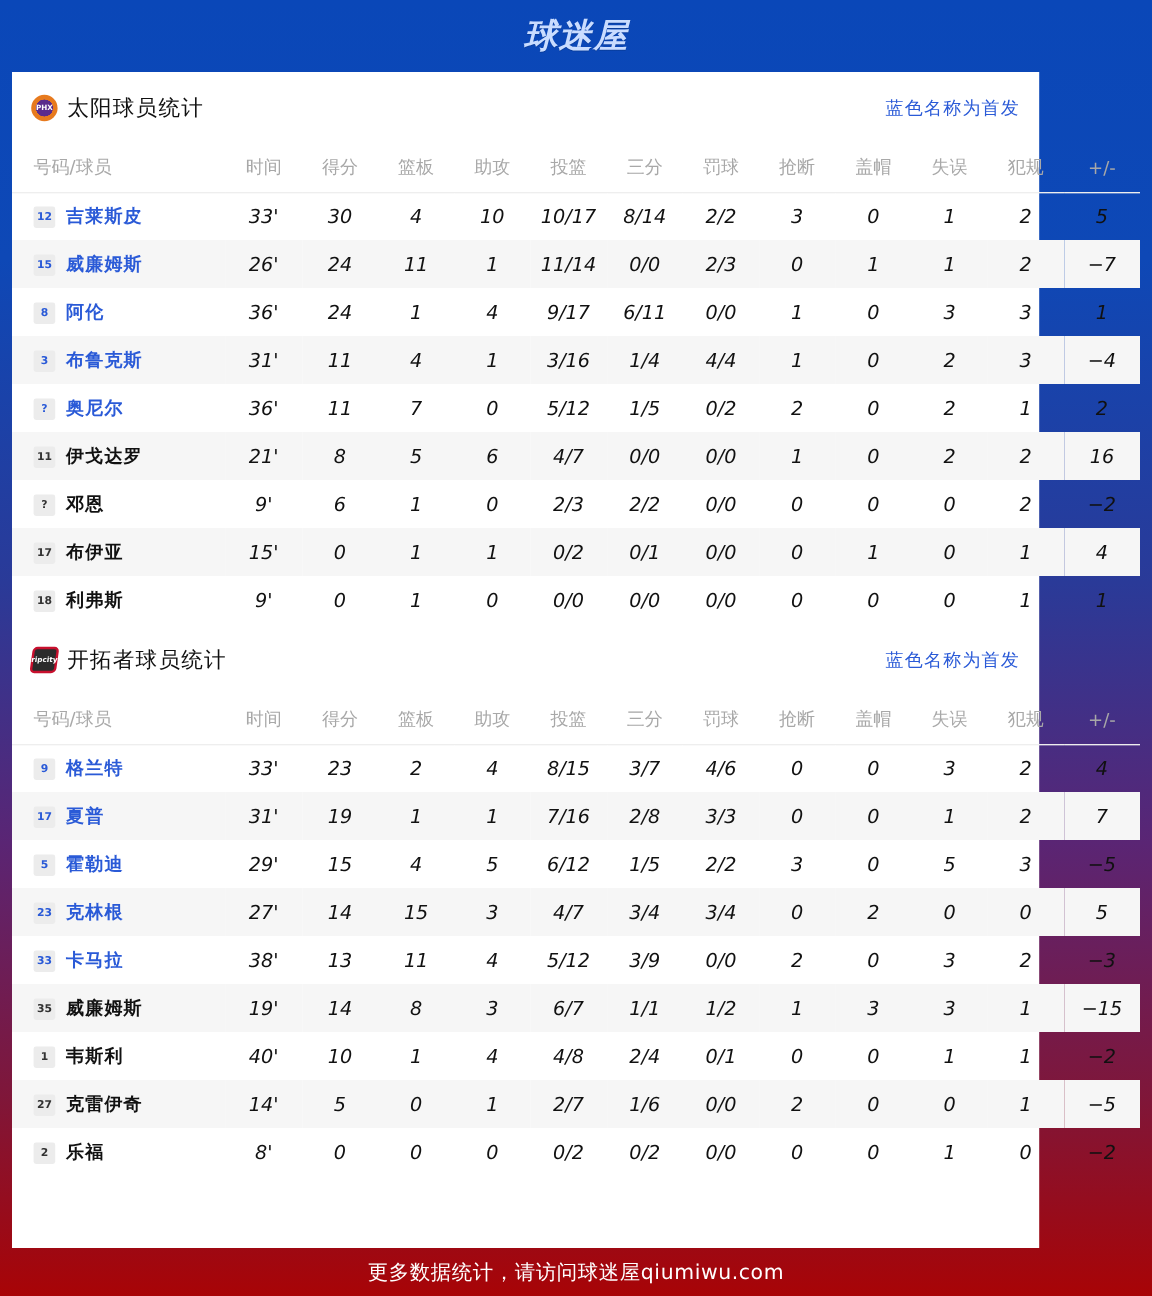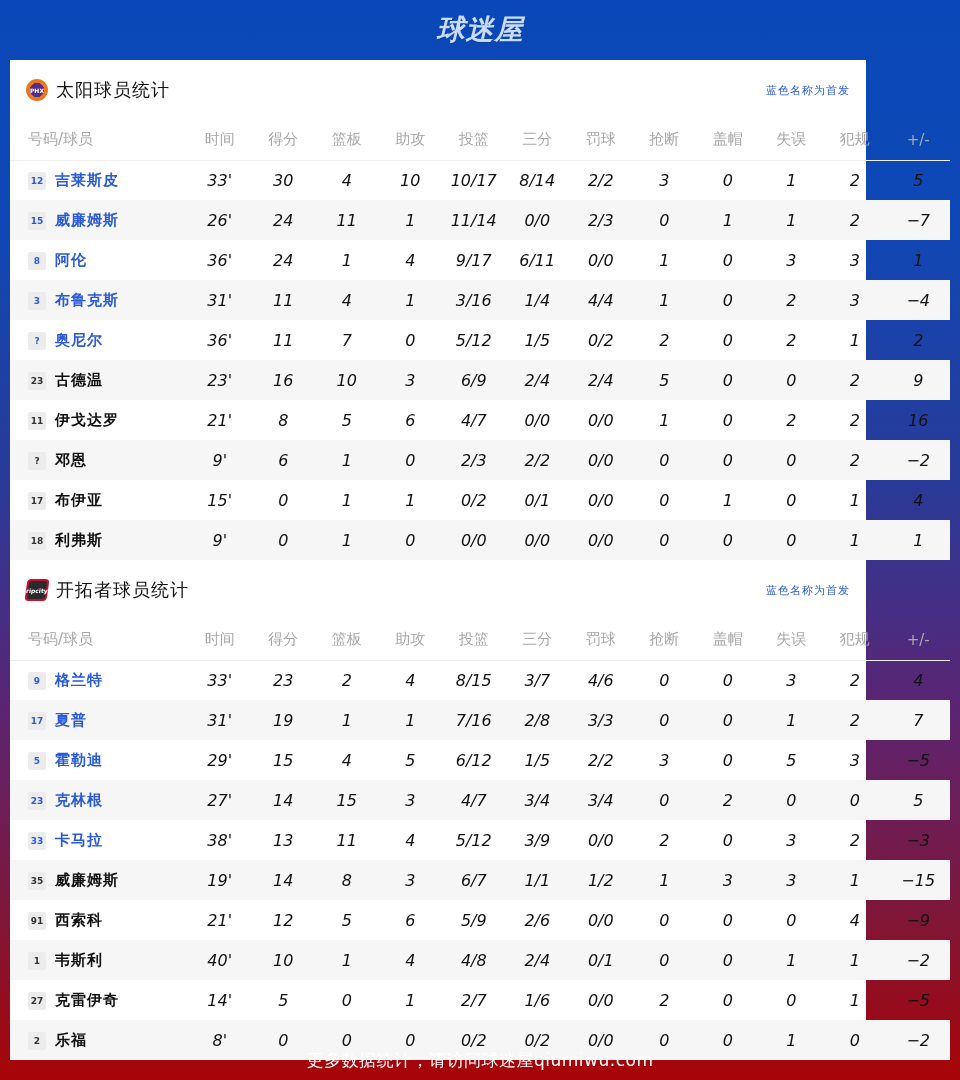--- a/index.html
+++ b/index.html
@@ -34,21 +34,21 @@
     display: flex; align-items: center; justify-content: center;
     font-size: 6px; font-weight: bold; color: #fff; margin-right: 8px;
   }
   .team-logo.phx {
     background: radial-gradient(circle, #5b2b8c 0 45%, #e77a1e 46% 100%);
   }
   .team-logo.por {
     background: #2b2b2b; border: 2px solid #c8102e; border-radius: 4px; transform: skewX(-8deg);
   }
   .section-title { font-size: 18px; color: #111; font-weight: normal; letter-spacing: 1px; }
-  .starter-note { font-size: 11px; color: #2a5ad7; letter-spacing: 1px; }
+  .starter-note { font-size: 15px; color: #2a5ad7; letter-spacing: 1px; }
   table { width: 940px; border-collapse: collapse; table-layout: fixed; }
   thead th {
     height: 40px; font-size: 15px; color: #a8a8a8; font-weight: normal;
     border-bottom: 1px solid #eeeeee; text-align: center;
   }
   thead th.player-col { text-align: left; padding-left: 18px; }
   tbody td {
     height: 40px; font-size: 16px; color: #111; text-align: center;
     font-style: italic; font-family: "DejaVu Sans", sans-serif;
   }
@@ -202,37 +202,20 @@
               <td>1/5</td>
               <td>0/2</td>
               <td>2</td>
               <td>0</td>
               <td>2</td>
               <td>1</td>
               <td>2</td>
           </tr>
           <tr>
             <td class="player-cell">
-              <span class="jersey ">23</span><span class="pname bench">古德温</span>
-            </td>
-            <td>23'</td>
-              <td>16</td>
-              <td>10</td>
-              <td>3</td>
-              <td>6/9</td>
-              <td>2/4</td>
-              <td>2/4</td>
-              <td>5</td>
-              <td>0</td>
-              <td>0</td>
-              <td>2</td>
-              <td>9</td>
-          </tr>
-          <tr>
-            <td class="player-cell">
               <span class="jersey ">11</span><span class="pname bench">伊戈达罗</span>
             </td>
             <td>21'</td>
               <td>8</td>
               <td>5</td>
               <td>6</td>
               <td>4/7</td>
               <td>0/0</td>
               <td>0/0</td>
               <td>1</td>
@@ -435,37 +418,20 @@
               <td>1/1</td>
               <td>1/2</td>
               <td>1</td>
               <td>3</td>
               <td>3</td>
               <td>1</td>
               <td>−15</td>
           </tr>
           <tr>
             <td class="player-cell">
-              <span class="jersey ">91</span><span class="pname bench">西索科</span>
-            </td>
-            <td>21'</td>
-              <td>12</td>
-              <td>5</td>
-              <td>6</td>
-              <td>5/9</td>
-              <td>2/6</td>
-              <td>0/0</td>
-              <td>0</td>
-              <td>0</td>
-              <td>0</td>
-              <td>4</td>
-              <td>−9</td>
-          </tr>
-          <tr>
-            <td class="player-cell">
               <span class="jersey ">1</span><span class="pname bench">韦斯利</span>
             </td>
             <td>40'</td>
               <td>10</td>
               <td>1</td>
               <td>4</td>
               <td>4/8</td>
               <td>2/4</td>
               <td>0/1</td>
               <td>0</td>

